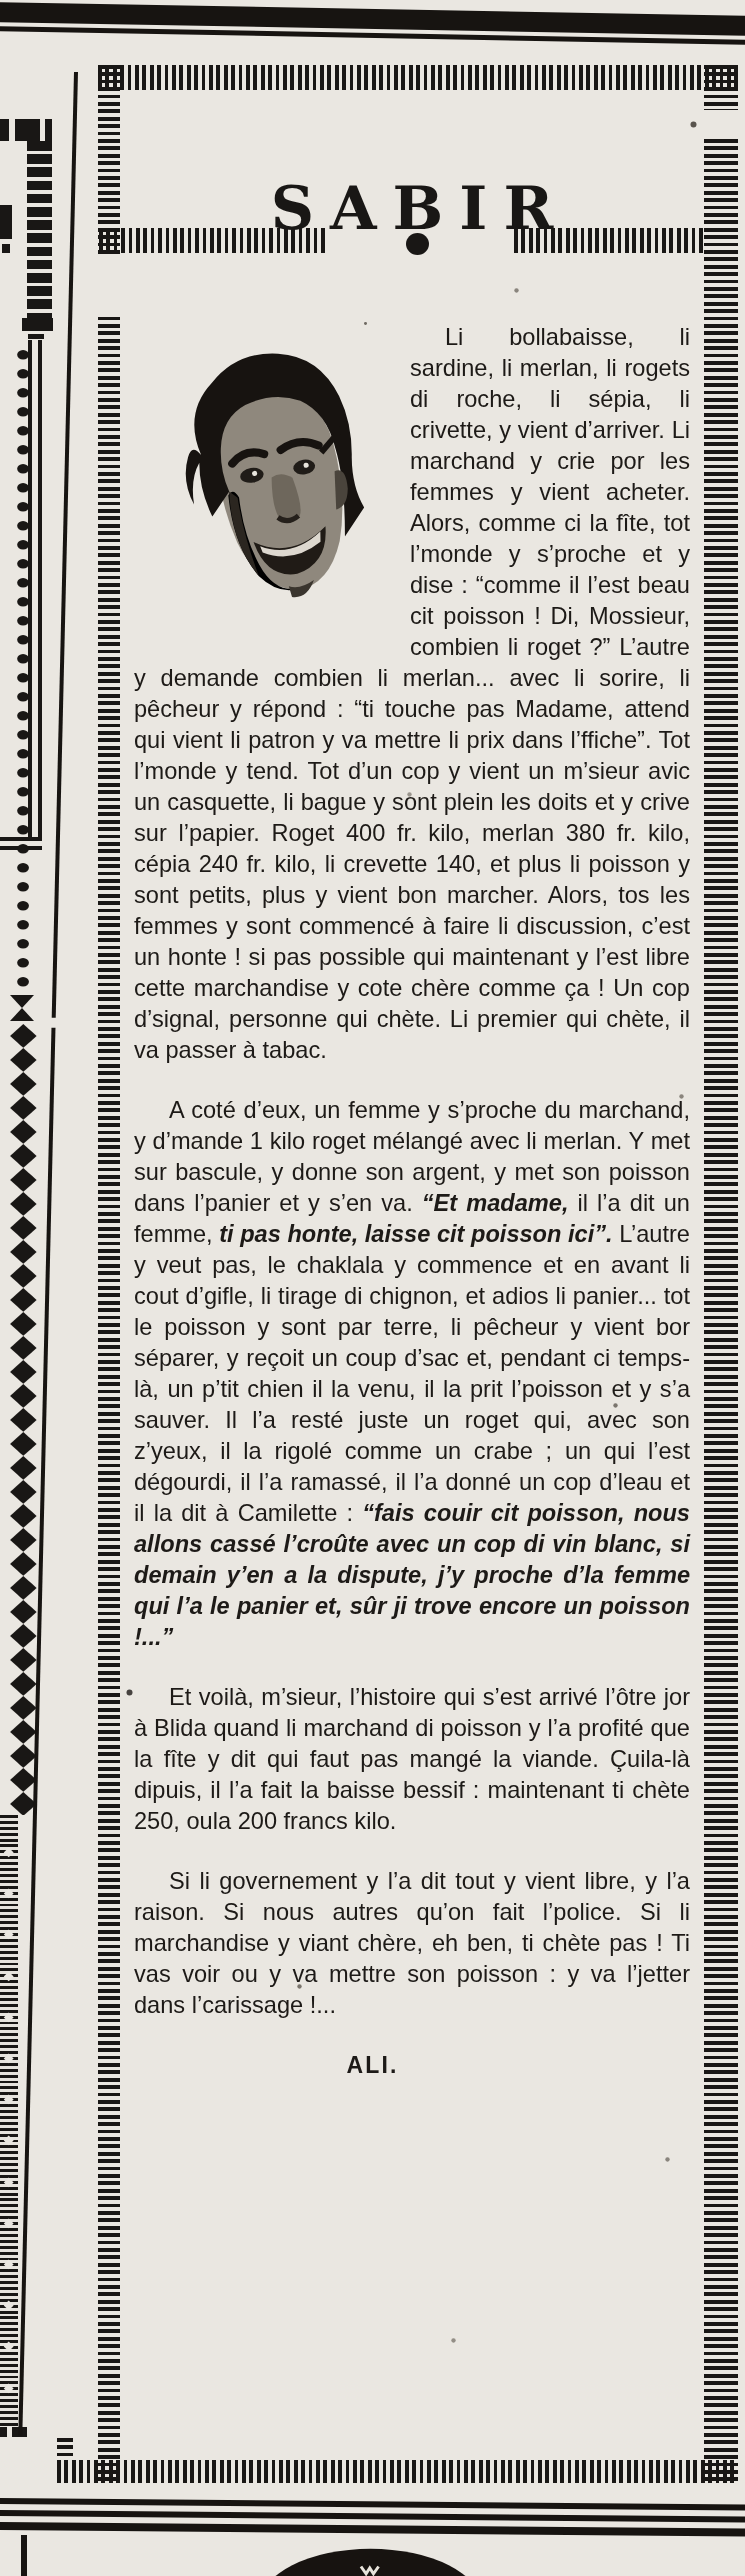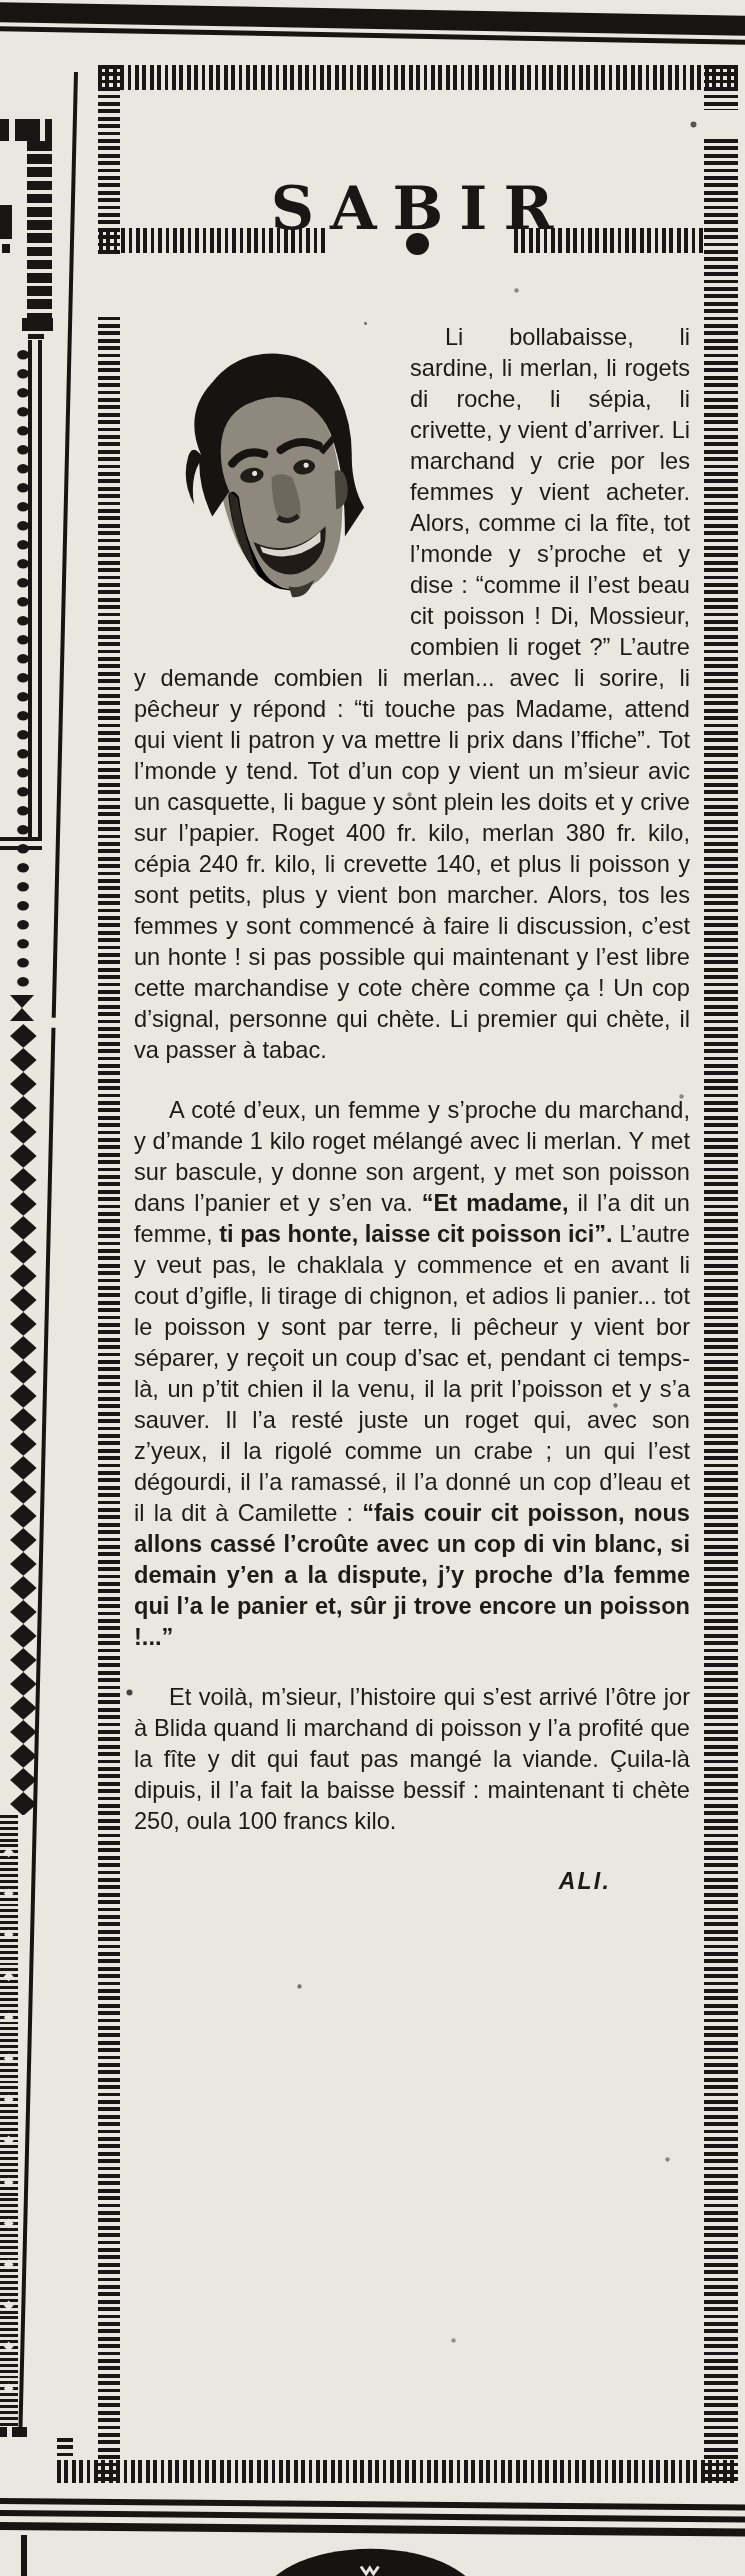--- a/index.html
+++ b/index.html
@@ -25,22 +25,22 @@
          font-family:"DejaVu Serif","Liberation Serif",serif;font-weight:bold;
          font-size:60px;letter-spacing:16px;padding-left:16px;box-sizing:border-box;line-height:63px;}
   .divider-left{position:absolute;left:99px;top:228px;width:227px;height:25px;}
   .divider-right{position:absolute;left:514px;top:228px;width:191px;height:25px;}
   .divider-dot{position:absolute;left:406px;top:233px;width:23px;height:22px;border-radius:50%;background:#191715;}
   
   .article-body{position:absolute;left:134px;top:321px;width:556px;
                 font-size:23.6px;line-height:31px;text-align:justify;color:#1d1a17;}
   .portrait-float{float:left;width:276px;height:328px;}
   .para{margin:1px 0 29px 0;text-indent:35px;}
-  .para .bold{font-weight:bold;}
-  .signature{text-align:right;padding-right:79px;font-weight:bold;font-size:23px;letter-spacing:2.2px;margin-top:10.3px;font-style:italic;}
+  .para .bold{font-weight:bold;font-style:italic;}
+  .signature{text-align:center;padding-right:79px;font-weight:bold;font-size:23px;letter-spacing:2.2px;margin-top:10.3px;}
   
   .bottom-rules{position:absolute;left:-4.4px;top:2498px;width:765px;transform:rotate(0.5deg);transform-origin:left top;}
   .bottom-rules .r1{height:5.9px;background:#171411;}
   .bottom-rules .r2{height:5.9px;background:#171411;margin-top:6.6px;}
   .bottom-rules .r3{height:7.4px;background:#171411;margin-top:5.9px;}
   .bottom-stub{position:absolute;left:21.3px;top:2535px;width:5.9px;height:41px;background:#171411;}
   .bottom-blob{position:absolute;left:258px;top:2543px;width:225px;height:33px;}
   
   .ladder-toprow{position:absolute;left:0;top:119px;width:52px;height:22px;
     background:linear-gradient(90deg,#191715 0 8.8px,#eae7e1 8.8px 14.7px,#191715 14.7px 40px,#eae7e1 40px 45px,#191715 45px 52px);}
@@ -239,21 +239,22 @@
 
             <path d="M236,200 Q252,196 250,226 Q246,250 230,252 Z" fill="#4a443c"></path>
 
             <path d="M150,345 Q165,352 185,342 Q172,366 152,360 Z" fill="#3a352e"></path>
           </g>
         </svg>
       </div>
       <div>
           <p class="para"><span>Li bollabaisse, li sardine, li merlan, li rogets di roche, li sépia, li crivette, y vient d’arriver. Li marchand y crie por les femmes y vient acheter. Alors, comme ci la fîte, tot l’monde y s’proche et y dise : “comme il l’est beau cit poisson ! Di, Mossieur, combien li roget ?” L’autre y demande combien li merlan... avec li sorire, li pêcheur y répond : “ti touche pas Madame, attend qui vient li patron y va mettre li prix dans l’ffiche”. Tot l’monde y tend. Tot d’un cop y vient un m’sieur avic un casquette, li bague y sont plein les doits et y crive sur l’papier. Roget 400 fr. kilo, merlan 380 fr. kilo, cépia 240 fr. kilo, li crevette 140, et plus li poisson y sont petits, plus y vient bon marcher. Alors, tos les femmes y sont commencé à faire li discussion, c’est un honte ! si pas possible qui maintenant y l’est libre cette marchandise y cote chère comme ça ! Un cop d’signal, personne qui chète. Li premier qui chète, il va passer à tabac.</span></p>
           <p class="para"><span>A coté d’eux, un femme y s’proche du marchand, y d’mande 1 kilo roget mélangé avec li merlan. Y met sur bascule, y donne son argent, y met son poisson dans l’panier et y s’en va. </span><span class="bold">“Et madame,</span><span> il l’a dit un femme, </span><span class="bold">ti pas honte, laisse cit poisson ici”.</span><span> L’autre y veut pas, le chaklala y commence et en avant li cout d’gifle, li tirage di chignon, et adios li panier... tot le poisson y sont par terre, li pêcheur y vient bor séparer, y reçoit un coup d’sac et, pendant ci temps-là, un p’tit chien il la venu, il la prit l’poisson et y s’a sauver. Il l’a resté juste un roget qui, avec son z’yeux, il la rigolé comme un crabe ; un qui l’est dégourdi, il l’a ramassé, il l’a donné un cop d’leau et il la dit à Camilette : </span><span class="bold">“fais couir cit poisson, nous allons cassé l’croûte avec un cop di vin blanc, si demain y’en a la dispute, j’y proche d’la femme qui l’a le panier et, sûr ji trove encore un poisson !...”</span></p>
-          <p class="para"><span>Et voilà, m’sieur, l’histoire qui s’est arrivé l’ôtre jor à Blida quand li marchand di poisson y l’a profité que la fîte y dit qui faut pas mangé la viande. Çuila-là dipuis, il l’a fait la baisse bessif : maintenant ti chète 250, oula 100 francs kilo.</span></p>
+          <p class="para"><span>Et voilà, m’sieur, l’histoire qui s’est arrivé l’ôtre jor à Blida quand li marchand di poisson y l’a profité que la fîte y dit qui faut pas mangé la viande. Çuila-là dipuis, il l’a fait la baisse bessif : maintenant ti chète 250, oula 200 francs kilo.</span></p>
+          <p class="para"><span>Si li governement y l’a dit tout y vient libre, y l’a raison. Si nous autres qu’on fait l’police. Si li marchandise y viant chère, eh ben, ti chète pas ! Ti vas voir ou y va mettre son poisson : y va l’jetter dans l’carissage !...</span></p>
         </div>
       <div class="signature">ALI.</div>
     </div>
   </section>
 
   <div class="bottom-rules">
     <div class="r1"></div>
     <div class="r2"></div>
     <div class="r3"></div>
   </div>

